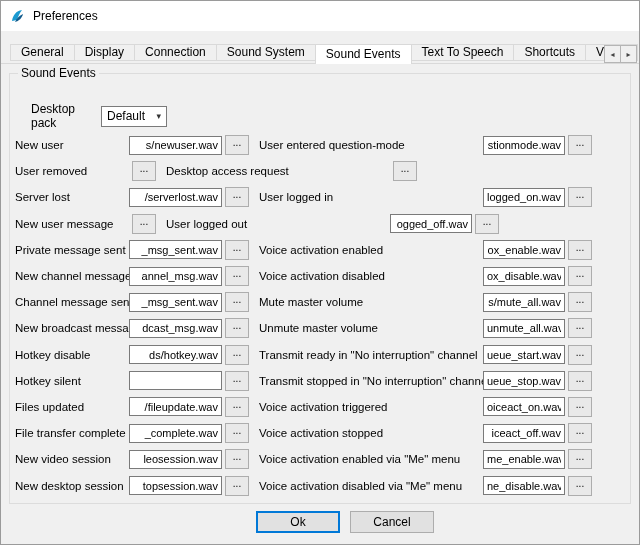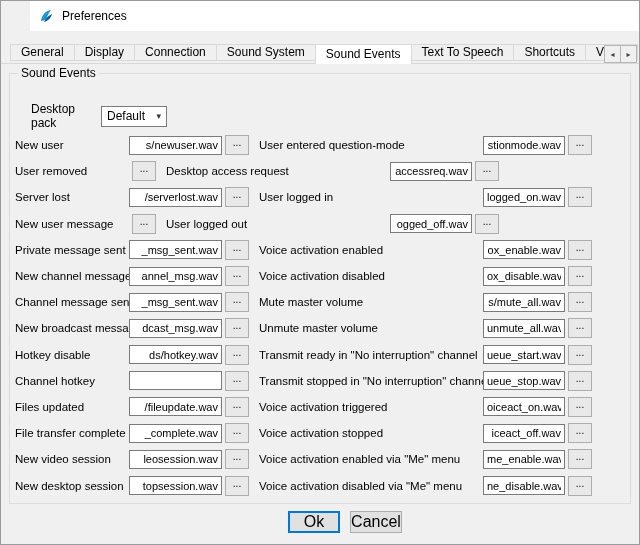--- a/index.html
+++ b/index.html
@@ -2,21 +2,21 @@
 <html><head>
 <meta charset="utf-8">
 <style>
   * { box-sizing: border-box; }
   html,body { margin:0; padding:0; background:#fff; }
   .window {
     position:relative; width:640px; height:545px; background:#f0f0f0;
     border:1px solid #9a9a9a; overflow:hidden;
     font-family:"Liberation Sans", sans-serif; font-size:12px; color:#000;
   }
-  .titlebar { height:30px; background:#fff; display:flex; align-items:center; padding:0 8px; gap:8px;margin-left:29px; }
+  .titlebar { height:30px; background:#fff; display:flex; align-items:center; padding:0 8px; gap:8px; }
   .titlebar .title { font-size:12px; }
   .app-icon svg { width:16px; height:16px; display:block; }
 
   .tabbar { position:absolute; top:43px; left:9px; right:0; height:20px;
     display:flex; align-items:flex-start; overflow:hidden; z-index:3; }
   .tab { height:17px; line-height:15px; padding:0 10px; background:#f0f0f0;
     border:1px solid #d9d9d9; margin-right:-1px; white-space:nowrap; cursor:default; }
   .tab.active { height:20px; line-height:18px; background:#fff; border-bottom:none; z-index:4; position:relative; }
 
   .tabscroll { position:absolute; top:44px; right:2px; display:flex; z-index:5; }
@@ -42,22 +42,22 @@
   .lr { width:224px; margin-left:10px; }
   .field { height:19px; border:1px solid #7a7a7a; background:#fff;
     font-family:inherit; font-size:11px; padding:0 3px; text-align:right; }
   .fl { width:93px; }
   .fr { width:82px; }
   .browse { width:24px; height:20px; margin-left:3px; background:#e9e9e9;
     border:1px solid #adadad; font-size:10px; line-height:8px; padding:0 0 4px 0; font-family:inherit; }
 
   .footer { position:absolute; bottom:11px; left:0; width:100%;
     display:flex; justify-content:center; gap:10px; padding-left:50px; }
-  .btn { width:52px; height:22px; background:#e1e1e1; border:1px solid #adadad;
-    font-family:inherit; font-size:16px; padding:0; }
+  .btn { width:84px; height:22px; background:#e1e1e1; border:1px solid #adadad;
+    font-family:inherit; font-size:12px; padding:0; }
   .btn.default { border:1px solid #0078d7; box-shadow: inset 0 0 0 1px #0078d7; }
 </style>
 </head>
 <body>
 
 <div class="window">
 
   <div class="titlebar">
     <span class="app-icon">
       <svg viewBox="0 0 16 16">
@@ -104,21 +104,20 @@
           <button class="browse">...</button>
           <span class="lbl lr">User entered question-mode</span>
           <input class="field fr" type="text" value="stionmode.wav" style="">
           <button class="browse">...</button>
         </div>
 
         <div class="row">
           <span class="lbl ll">User removed</span>
           <button class="browse">...</button>
           <span class="lbl lr">Desktop access request</span>
-          <input class="field fr" type="text" value="accessreq.wav" style="">
           <button class="browse">...</button>
         </div>
 
         <div class="row">
           <span class="lbl ll">Server lost</span>
           <input class="field fl" type="text" value="/serverlost.wav" style="">
           <button class="browse">...</button>
           <span class="lbl lr">User logged in</span>
           <input class="field fr" type="text" value="logged_on.wav" style="">
           <button class="browse">...</button>
@@ -171,21 +170,21 @@
         <div class="row">
           <span class="lbl ll">Hotkey disable</span>
           <input class="field fl" type="text" value="ds/hotkey.wav" style="">
           <button class="browse">...</button>
           <span class="lbl lr">Transmit ready in "No interruption" channel</span>
           <input class="field fr" type="text" value="ueue_start.wav" style="">
           <button class="browse">...</button>
         </div>
 
         <div class="row">
-          <span class="lbl ll">Channel hotkey</span>
+          <span class="lbl ll">Hotkey silent</span>
           <input class="field fl" type="text" value="" style="">
           <button class="browse">...</button>
           <span class="lbl lr">Transmit stopped in "No interruption" channel</span>
           <input class="field fr" type="text" value="ueue_stop.wav" style="">
           <button class="browse">...</button>
         </div>
 
         <div class="row">
           <span class="lbl ll">Files updated</span>
           <input class="field fl" type="text" value="/fileupdate.wav" style="">

